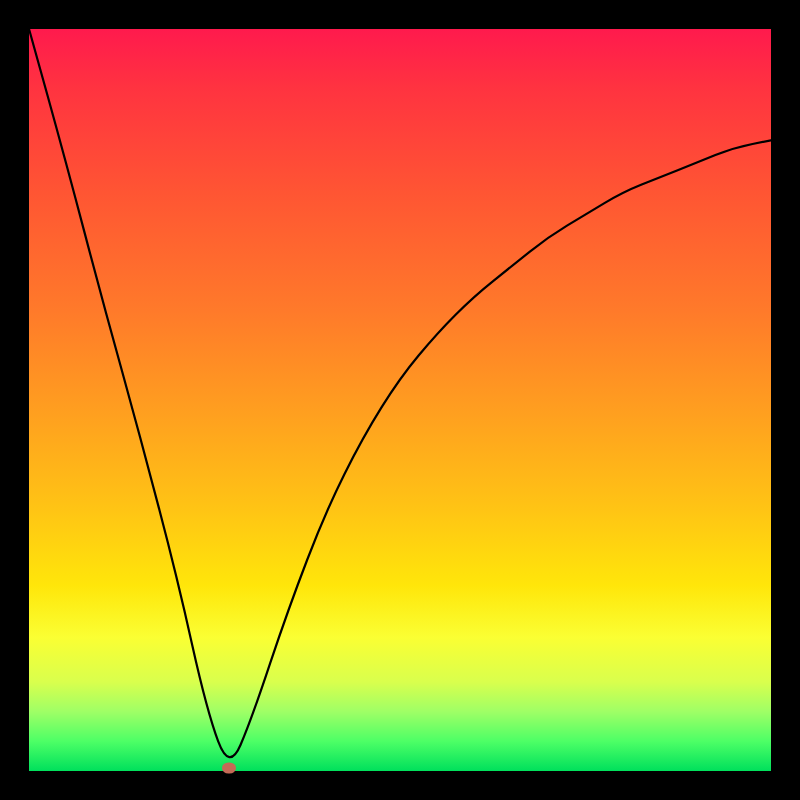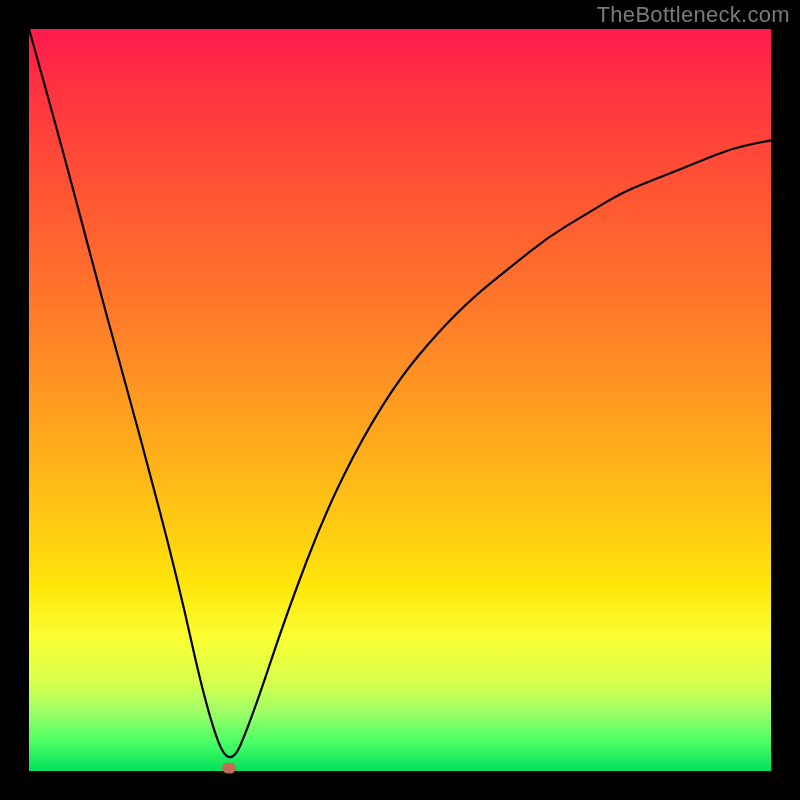--- a/index.html
+++ b/index.html
@@ -67,21 +67,20 @@
     border-radius: 50% / 55%;
     z-index: 3;
     transform: translate(-50%, -50%);
   }
 </style>
 </head>
 <body>
 
 <div class="frame">
 
-  <div class="watermark">TheBottleneck.com</div>
 
   <div class="plot">
 
     <svg class="curve" viewBox="0 0 742 742" preserveAspectRatio="none">
       <path id="curve-path" fill="none" stroke="#000" stroke-width="2.2" stroke-linecap="round" stroke-linejoin="round" d="M 0.0 0.0 Q 0.0 0.0 18.6 66.8 Q 37.1 133.6 55.7 204.1 Q 74.2 274.5 92.8 341.3 Q 111.3 408.1 129.8 478.6 Q 148.4 549.1 163.2 615.9 Q 178.1 682.6 189.2 712.3 Q 200.3 742.0 211.5 716.0 Q 222.6 690.1 241.1 634.4 Q 259.7 578.8 278.3 530.5 Q 296.8 482.3 315.4 445.2 Q 333.9 408.1 352.5 378.4 Q 371.0 348.7 389.6 326.5 Q 408.1 304.2 426.6 285.7 Q 445.2 267.1 463.8 252.3 Q 482.3 237.4 500.9 222.6 Q 519.4 207.8 538.0 196.6 Q 556.5 185.5 575.0 174.4 Q 593.6 163.2 612.1 155.8 Q 630.7 148.4 649.3 141.0 Q 667.8 133.6 686.4 126.1 Q 704.9 118.7 723.5 115.0 L 742.0 111.3"></path>
     </svg>
 
     <div class="marker" id="min-marker" style="left: 200.34px; top: 739px;"></div>
 
   </div>

